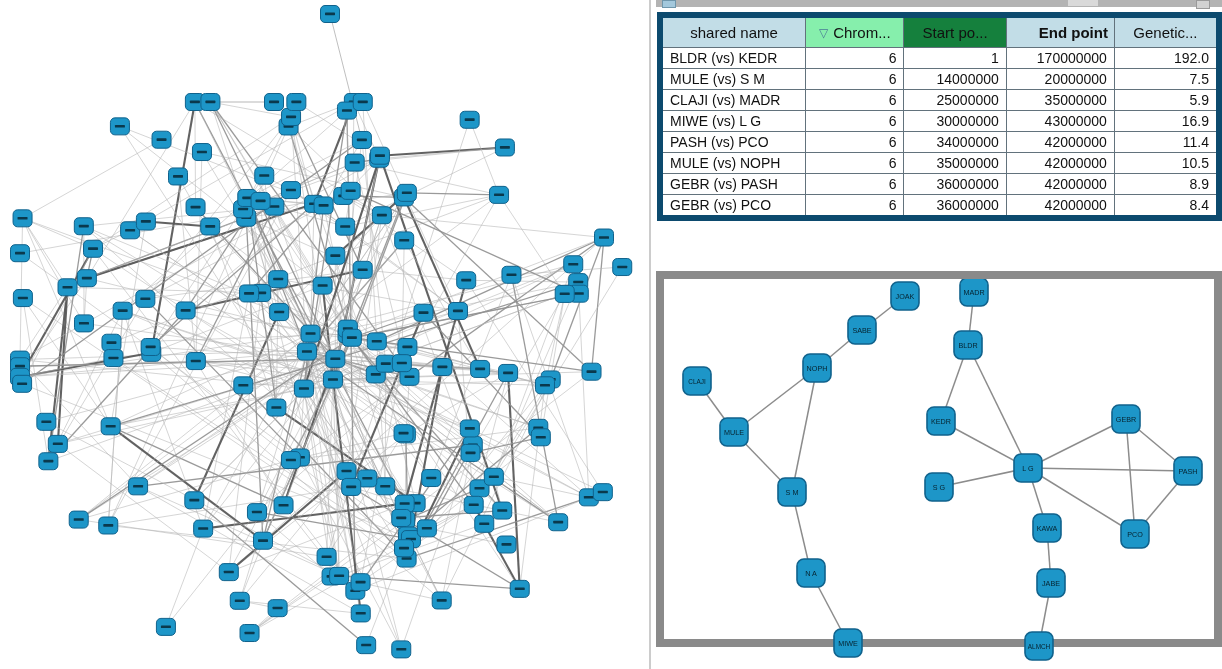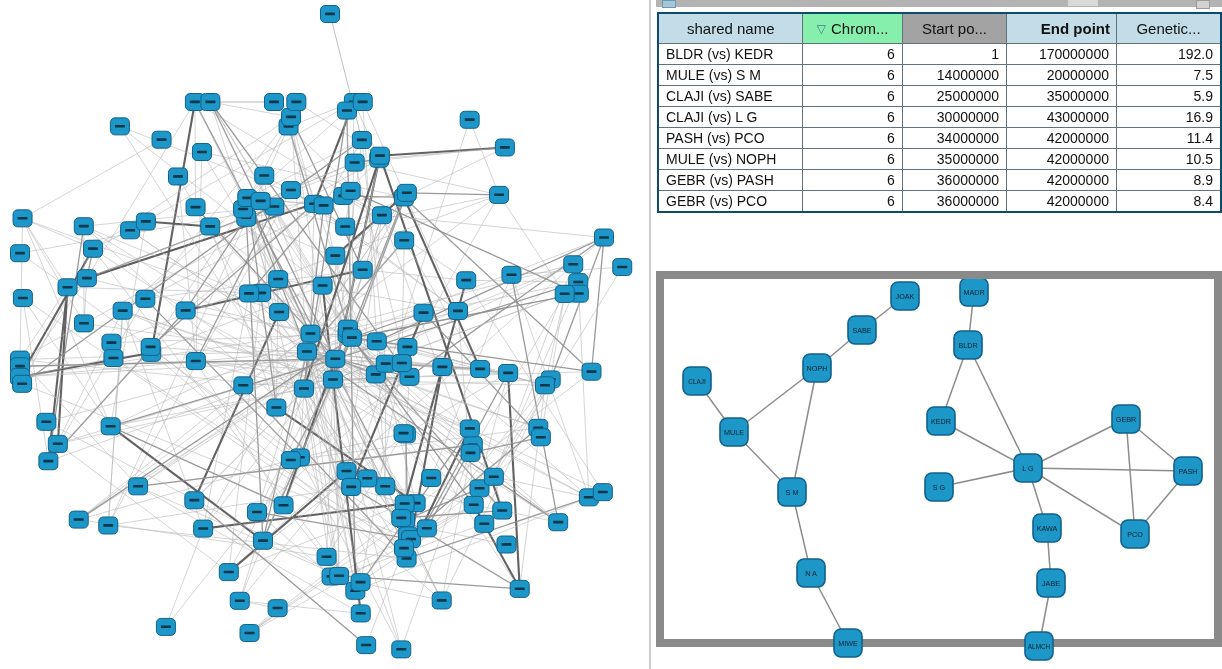--- a/index.html
+++ b/index.html
@@ -10,21 +10,21 @@
   #large-net{position:absolute;left:0;top:0;}
   
   #pane-divider{position:absolute;left:649px;top:0;width:2px;height:669px;background:#cccccc;}
   
   #table-panel{position:absolute;left:654px;top:0;width:568px;height:267px;background:#ffffff;}
   #chrome-strip{position:absolute;left:2px;top:0;width:566px;height:7px;background:#b3b3b3;}
   #chrome-sq-blue{position:absolute;left:8px;top:0;width:14px;height:8px;background:#a3c8dc;border:1px solid #6f96ab;box-sizing:border-box;}
   #chrome-thumb{position:absolute;left:414px;top:0;width:30px;height:6px;background:#d9d9d9;}
   #chrome-sq-right{position:absolute;left:542px;top:0;width:14px;height:9px;background:#d2d2d2;border:1px solid #9a9a9a;box-sizing:border-box;}
   #attr-table{position:absolute;left:3px;top:12px;border-collapse:collapse;table-layout:fixed;
-              font-size:14px;color:#111111;background:#ffffff;border:2px solid #0c4a6e;padding-left:16px;}
+              font-size:14px;color:#111111;background:#ffffff;border:6px solid #0c4a6e;padding-left:16px;}
   #attr-table th{height:29px;font-size:15px;font-weight:normal;border:1px solid #62727c;
                  padding:0 6px;white-space:nowrap;overflow:hidden;}
   #attr-table td{height:20px;border:1px solid #62727c;padding:0 7px;white-space:nowrap;overflow:hidden;}
   td.c-left{text-align:left;}
   td.c-right{text-align:right;}
   th.h-center{text-align:center;}
   th.h-right{text-align:right;}
   .filter-glyph{font-size:12px;margin-right:5px;position:relative;top:-1px;}
   
   #net-panel{position:absolute;left:656px;top:271px;width:566px;height:376px;
@@ -1146,49 +1146,49 @@
   <div id="table-panel">
     <div id="chrome-strip"></div>
     <div id="chrome-sq-blue"></div>
     <div id="chrome-thumb"></div>
     <div id="chrome-sq-right"></div>
     <table id="attr-table">
       <thead>
           <tr>
             <th class="h-center" style="width: 140px; background: rgb(194, 221, 231);"><span>shared name</span></th>
             <th class="h-center" style="width: 93px; background: #86efac;"><span class="filter-glyph" style="color: rgb(74, 122, 150);">▽</span><span>Chrom...</span></th>
-            <th class="h-center" style="width: 103px; background: #a3a3a3;"><span>Start po...</span></th>
+            <th class="h-center" style="width: 103px; background: #15803d;"><span>Start po...</span></th>
             <th class="h-right" style="width: 108px; background: rgb(194, 221, 231); font-weight: bold;"><span>End point</span></th>
             <th class="h-center" style="width: 103px; background: rgb(194, 221, 231);"><span>Genetic...</span></th>
           </tr>
         </thead>
       <tbody>
           <tr>
             <td class="c-left">BLDR (vs) KEDR</td>
             <td class="c-right">6</td>
             <td class="c-right">1</td>
             <td class="c-right">170000000</td>
             <td class="c-right">192.0</td>
           </tr>
           <tr>
             <td class="c-left">MULE (vs) S M</td>
             <td class="c-right">6</td>
             <td class="c-right">14000000</td>
             <td class="c-right">20000000</td>
             <td class="c-right">7.5</td>
           </tr>
           <tr>
-            <td class="c-left">CLAJI (vs) SABE</td>
+            <td class="c-left">CLAJI (vs) MADR</td>
             <td class="c-right">6</td>
             <td class="c-right">25000000</td>
             <td class="c-right">35000000</td>
             <td class="c-right">5.9</td>
           </tr>
           <tr>
-            <td class="c-left">CLAJI (vs) L G</td>
+            <td class="c-left">MIWE (vs) L G</td>
             <td class="c-right">6</td>
             <td class="c-right">30000000</td>
             <td class="c-right">43000000</td>
             <td class="c-right">16.9</td>
           </tr>
           <tr>
             <td class="c-left">PASH (vs) PCO</td>
             <td class="c-right">6</td>
             <td class="c-right">34000000</td>
             <td class="c-right">42000000</td>

